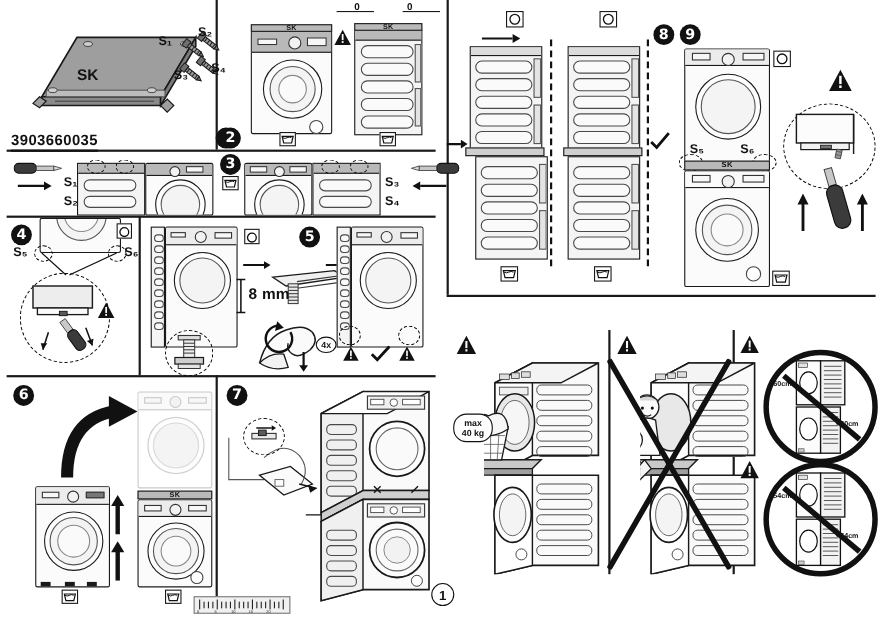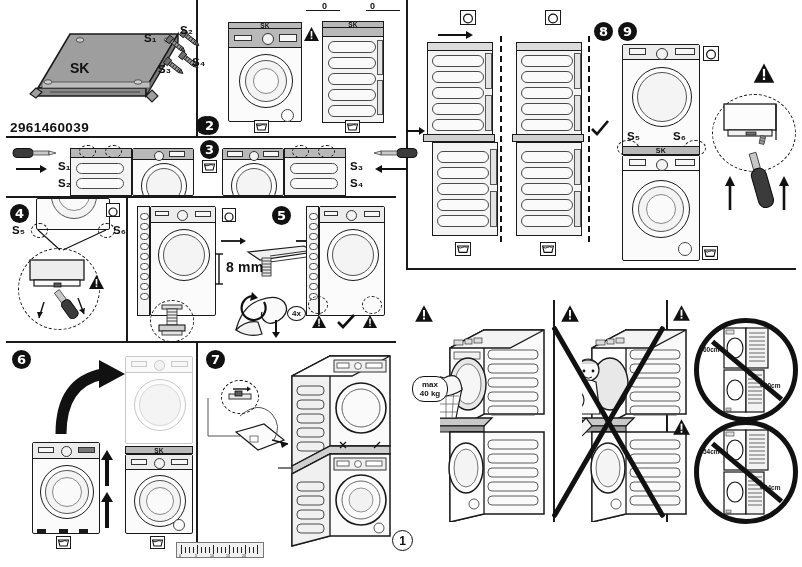--- a/index.html
+++ b/index.html
@@ -186,21 +186,21 @@
             <line x1="43" y1="27.5" x2="43" y2="31.5"></line>
         </g>
       </g>
     </svg>
   </div>
   <div class="lbl" style="left:144px;top:32px;">S₁</div>
   <div class="lbl" style="left:180px;top:24px;">S₂</div>
   <div class="lbl" style="left:158px;top:63px;">S₃</div>
   <div class="lbl" style="left:192px;top:56px;">S₄</div>
 
-  <div class="docno" style="left:10px;top:120px;">2961460039</div>
+  <div class="docno" style="left:10px;top:120px;">3903660035</div>
 
   <div class="stepnum" style="left:200px;top:116px;">2</div>
 
   <div class="mach" style="left:228px;top:28px;width:74px;height:94px;">
     <div class="panel grey"></div>
     <div class="disp" style="left:5px;top:6px;width:18px;height:6px;"></div>
     <div class="knob" style="left:33px;top:4px;width:10px;height:10px;"></div>
     <div class="disp" style="left:50px;top:5px;width:18px;height:8px;"></div>
     <div class="door" style="left:10px;top:25px;width:54px;height:54px;"></div>
     <div class="door2" style="left:16px;top:31px;width:42px;height:42px;"></div>

